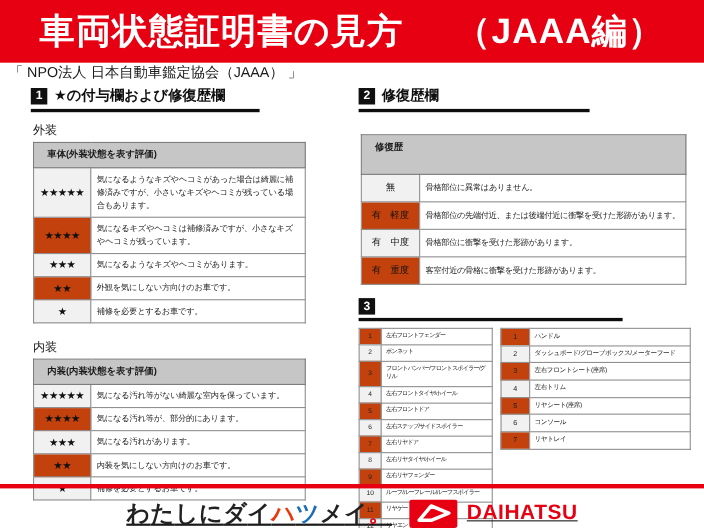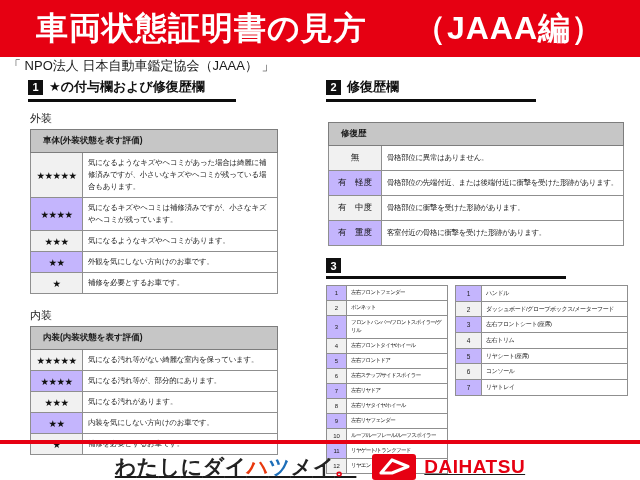--- a/index.html
+++ b/index.html
@@ -54,27 +54,27 @@
   .rate-table td { border:1px solid #8f8f8f; }
   .rate-table td.stars {
     width:52px; text-align:center; font-size:9.5px; letter-spacing:-0.5px;
     color:#111; padding:2px;
   }
   .rate-table td.desc {
     font-size:7.5px; line-height:1.6; padding:4px 5px; color:#222;
     letter-spacing:-0.2px;
   }
   .cell-light { background:#f1f1f1; }
-  .cell-dark  { background:#c4b5fd; }
+  .cell-dark  { background:#c2410c; }
 
   
   .repair-table { width:296px; margin-top:20px; margin-left:2px; }
   .repair-table th {
     background:#c6c6c6; border:1px solid #7d7d7d;
-    font-size:8.5px; font-weight:bold; text-align:left; padding:5px 4px 5px 12px;
+    font-size:8.5px; font-weight:bold; text-align:left; padding:5px 4px 18px 12px;
   }
   .repair-table td { border:1px solid #8f8f8f; }
   .repair-table td.grade {
     width:58px; text-align:center; font-size:8.5px; color:#111; padding:6px 2px;
   }
   .repair-table td.desc {
     font-size:7.5px; letter-spacing:-0.35px; line-height:1.5;
     padding:5px 5px; color:#222; white-space:nowrap;margin-top:44px;
   }
 

